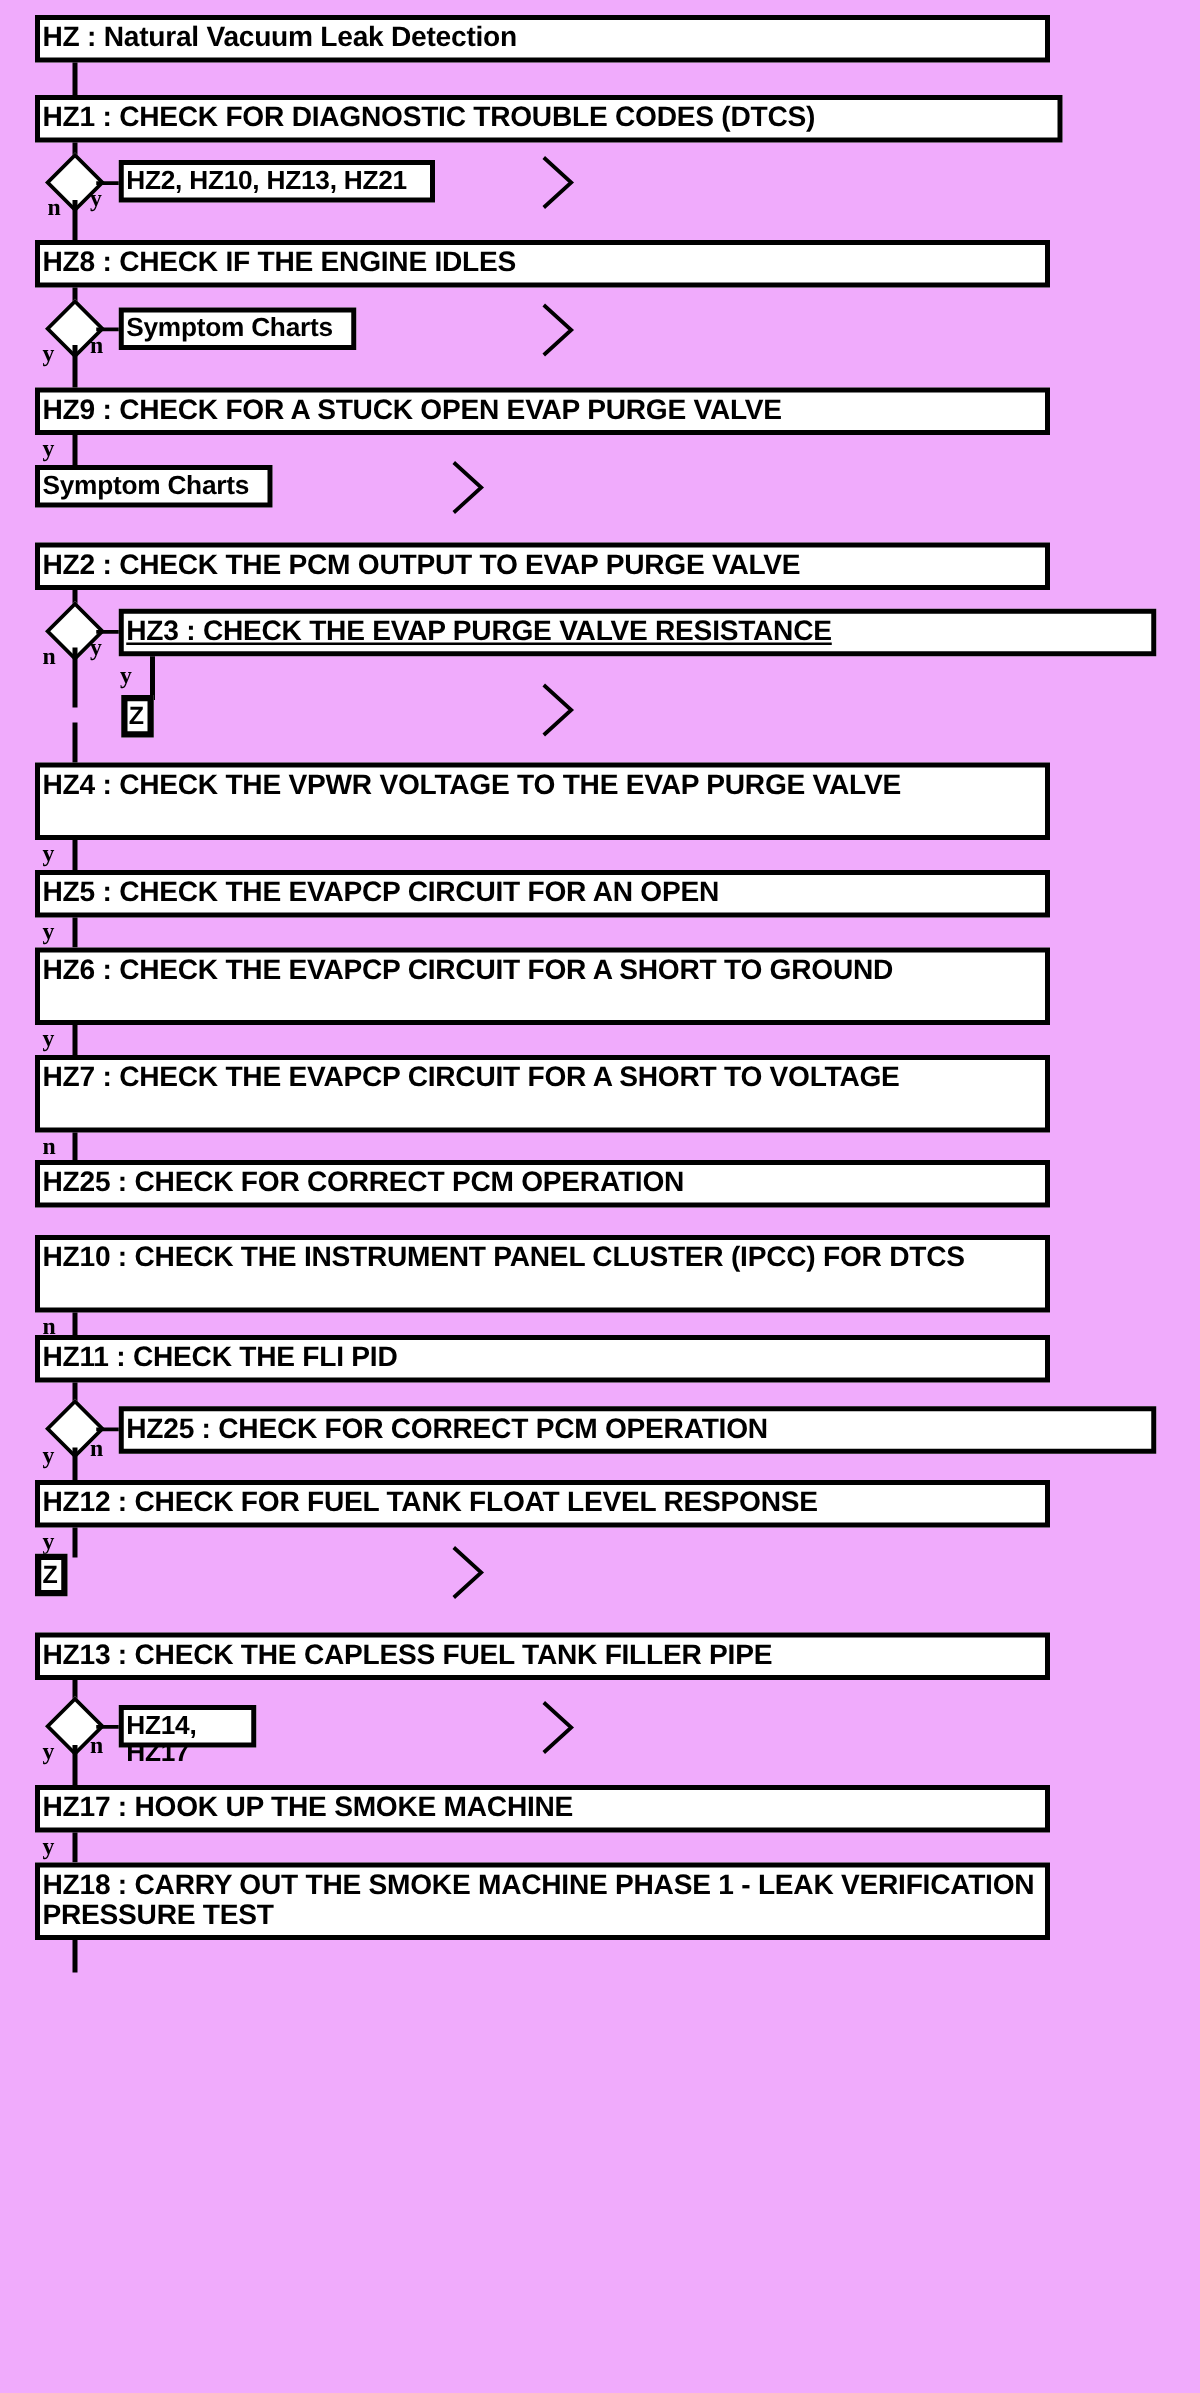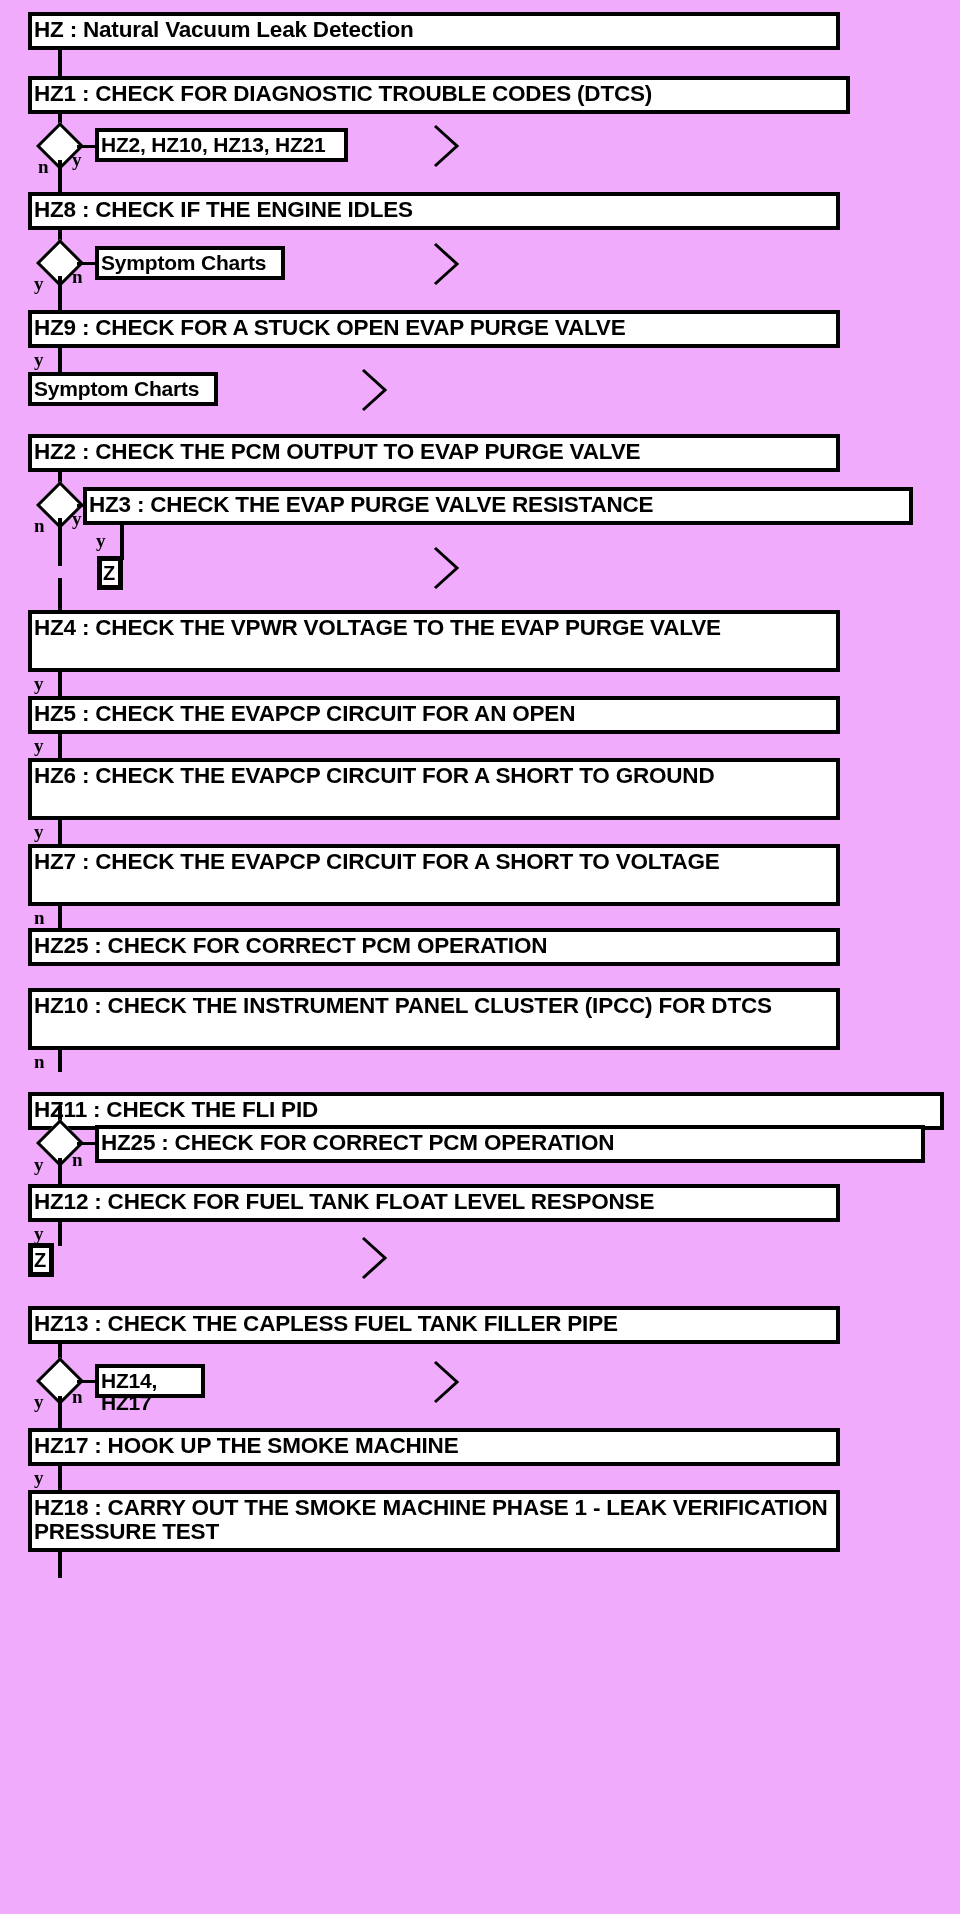--- a/index.html
+++ b/index.html
@@ -168,21 +168,21 @@
   </div>
   <div class="vline" style="left:58px; top:472px; height:32px;"></div>
 
   <div class="diamond" style="left:43px; top:488px;"></div>
   <div class="hline" style="left:77px; top:504px; width:32px;"></div>
   <div class="blabel" style="left:72px; top:509px;">y</div>
   <div class="blabel" style="left:34px; top:516px;">n</div>
   <div class="vline" style="left:58px; top:518px; height:48px;"></div>
   <div class="vline" style="left:58px; top:578px; height:34px;"></div>
 
-  <div class="box ref step" style="left:83px; top:487px; width:830px; height:38px; font-size:22.5px;">
+  <div class="box ref step" style="left:95px; top:487px; width:830px; height:38px; font-size:22.5px;text-decoration:underline;">
     <span class="txt">HZ3 : CHECK THE EVAP PURGE VALVE RESISTANCE</span>
   </div>
   <div class="blabel" style="left:96px; top:531px;">y</div>
   <div class="vline" style="left:120px; top:525px; height:35px;"></div>
   <div class="box zbox" style="left:97px; top:556px; width:26px; height:34px;">
     <span class="txt">Z</span>
   </div>
   <div class="chev" style="left:427px; top:540px;">
     <svg width="38" height="56" viewBox="0 0 38 56" aria-hidden="true">
       <polyline points="8,8 30,28 8,48" fill="none" stroke="#000" stroke-width="3"></polyline>
@@ -216,21 +216,21 @@
   <div class="box step" style="left:28px; top:928px; width:812px; height:38px;">
     <span class="txt">HZ25 : CHECK FOR CORRECT PCM OPERATION</span>
   </div>
 
   <div class="box step" style="left:28px; top:988px; width:812px; height:62px;text-align:center;">
     <span class="txt">HZ10 : CHECK THE INSTRUMENT PANEL CLUSTER (IPCC) FOR DTCS</span>
   </div>
   <div class="blabel" style="left:34px; top:1052px;">n</div>
   <div class="vline" style="left:58px; top:1050px; height:22px;"></div>
 
-  <div class="box step" style="left:28px; top:1068px; width:916px; height:38px;margin-top:24px;">
+  <div class="box step" style="left:28px; top:1068px; width:812px; height:38px;">
     <span class="txt">HZ11 : CHECK THE FLI PID</span>
   </div>
   <div class="vline" style="left:58px; top:1106px; height:22px;"></div>
 
   <div class="diamond" style="left:43px; top:1126px;"></div>
   <div class="hline" style="left:77px; top:1142px; width:32px;"></div>
   <div class="blabel" style="left:72px; top:1150px;">n</div>
   <div class="blabel" style="left:34px; top:1155px;">y</div>
   <div class="vline" style="left:58px; top:1158px; height:26px;"></div>
 

